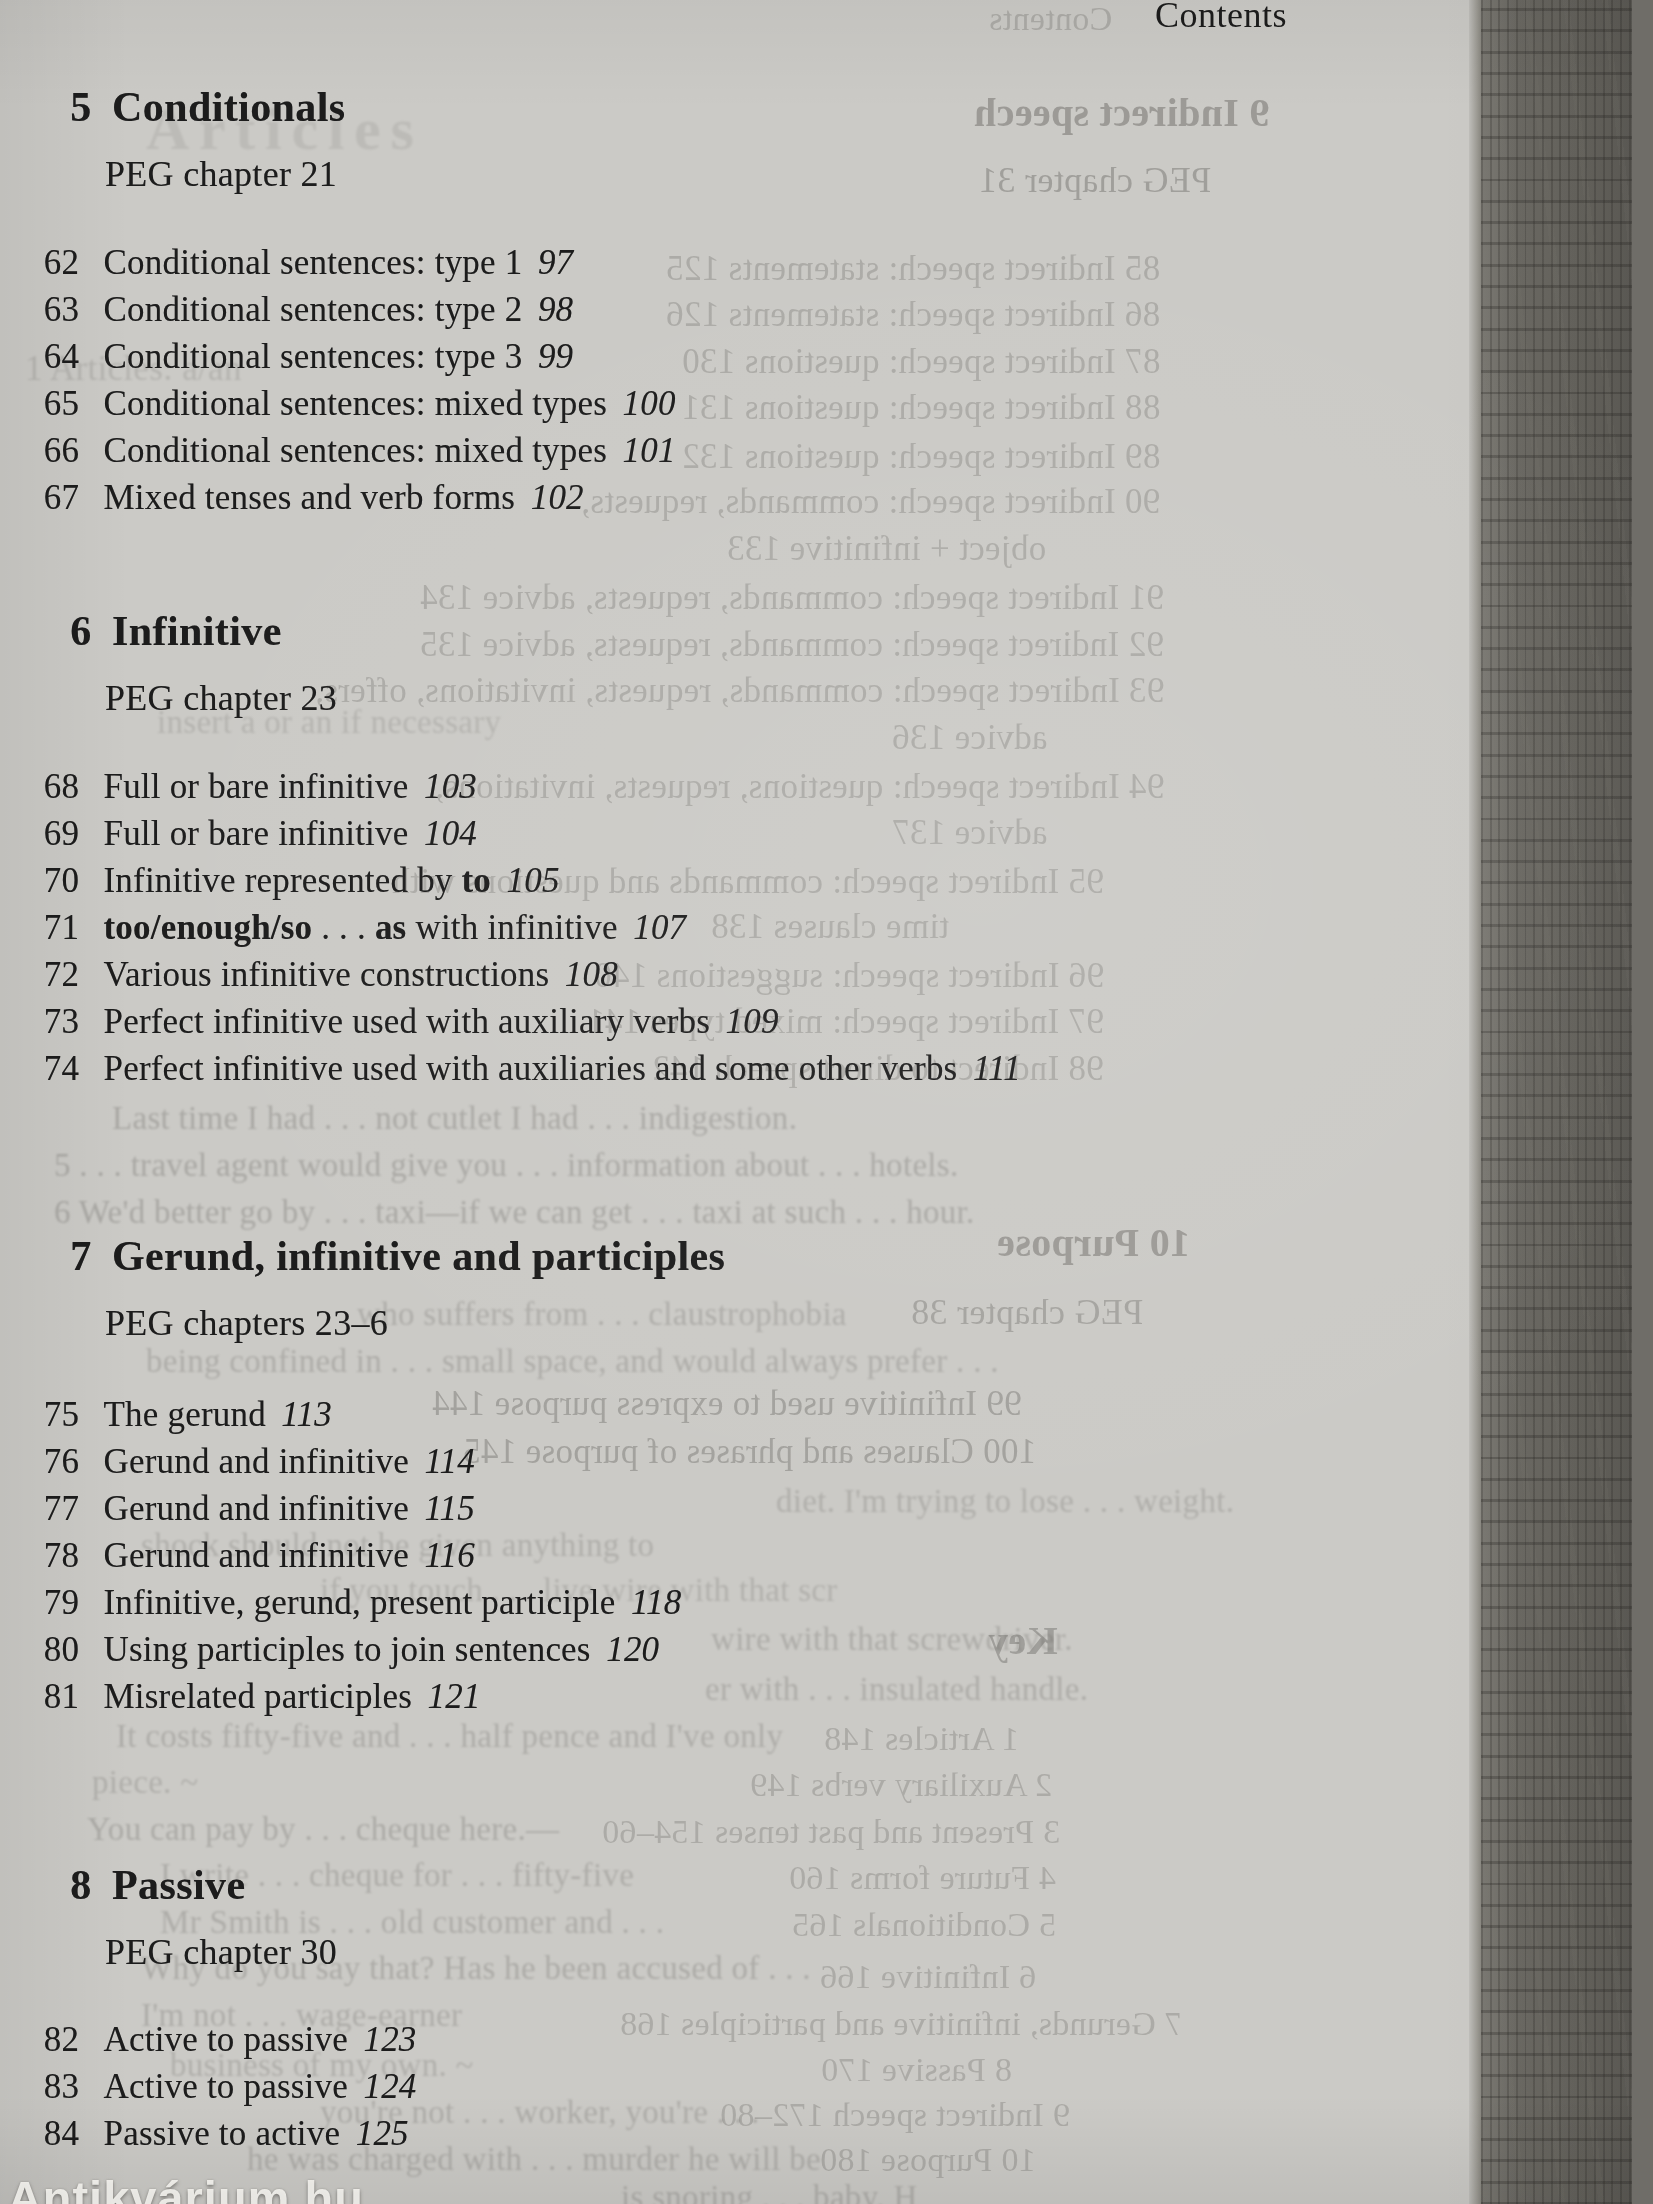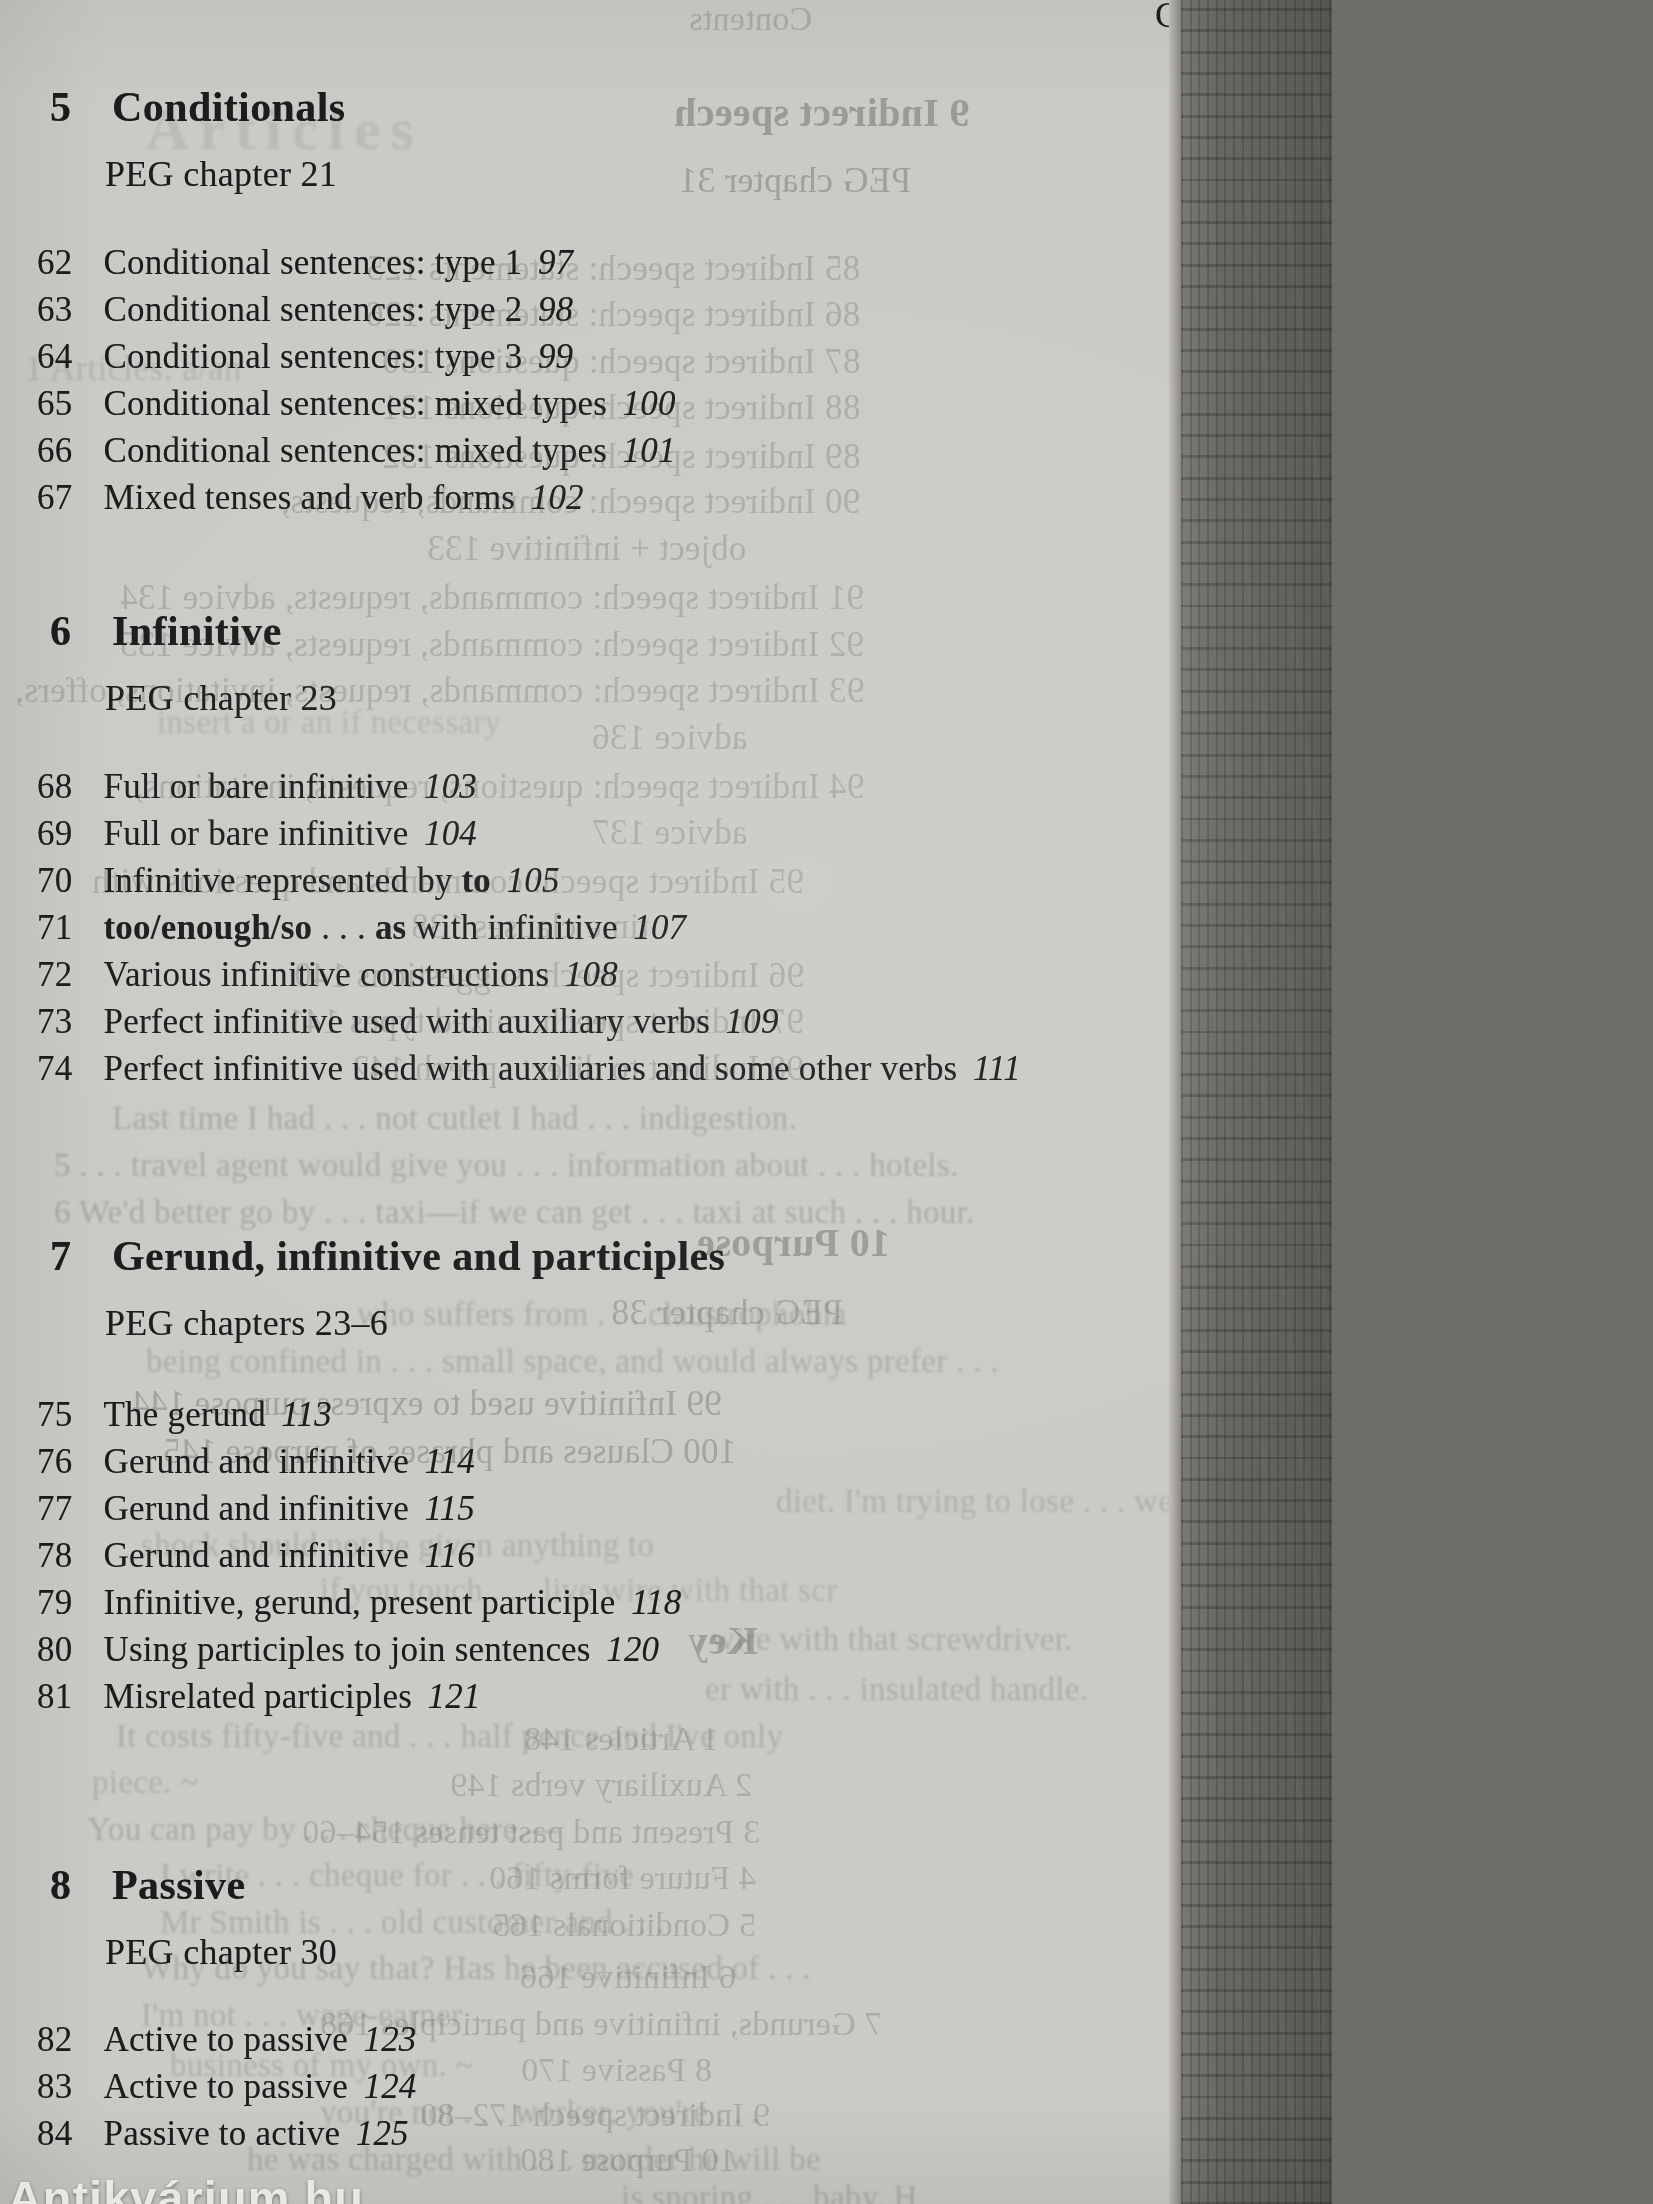--- a/index.html
+++ b/index.html
@@ -1,19 +1,20 @@
 <!DOCTYPE html>
 <html><head>
 <meta charset="utf-8">
 <style>
   html,body{margin:0;padding:0;background:#6f6d68;}
   .page{
-    position:relative;width:1332px;height:2205px;overflow:hidden;
+    position:relative;width:1632px;height:2205px;overflow:hidden;
     background:var(--paper,#cbcac6);
     font-family:"Liberation Serif","DejaVu Serif",serif;
+    text-align:center;
   }
   .contents-header{
     position:absolute;left:1155px;top:-5.8px;font-size:36px;color:var(--ink,#1c1c1c);
     letter-spacing:0.5px;white-space:nowrap;
   }
   
   .gm{
     position:absolute;white-space:nowrap;transform:scaleX(-1);
     color:var(--ghost-ink,#6e6c68);opacity:.32;filter:blur(0.7px);letter-spacing:0.3px;
   }

